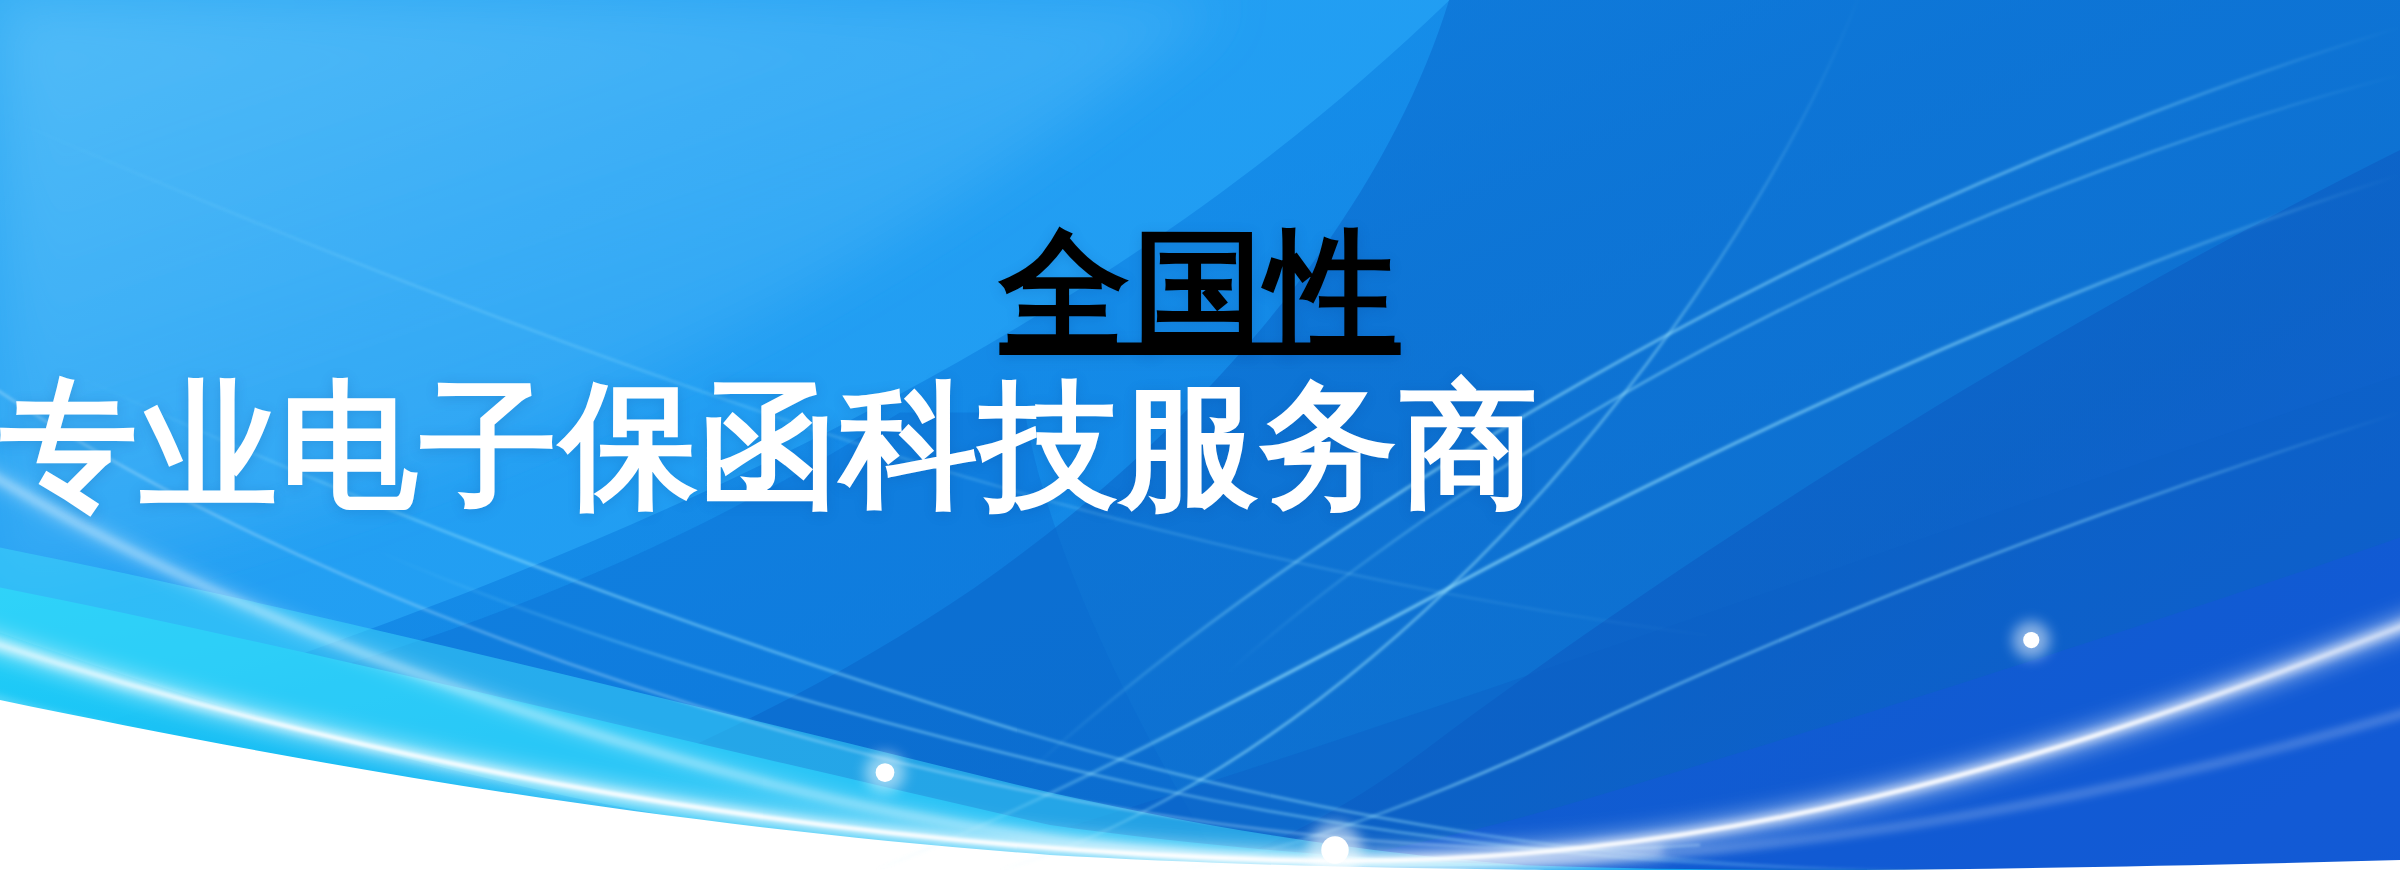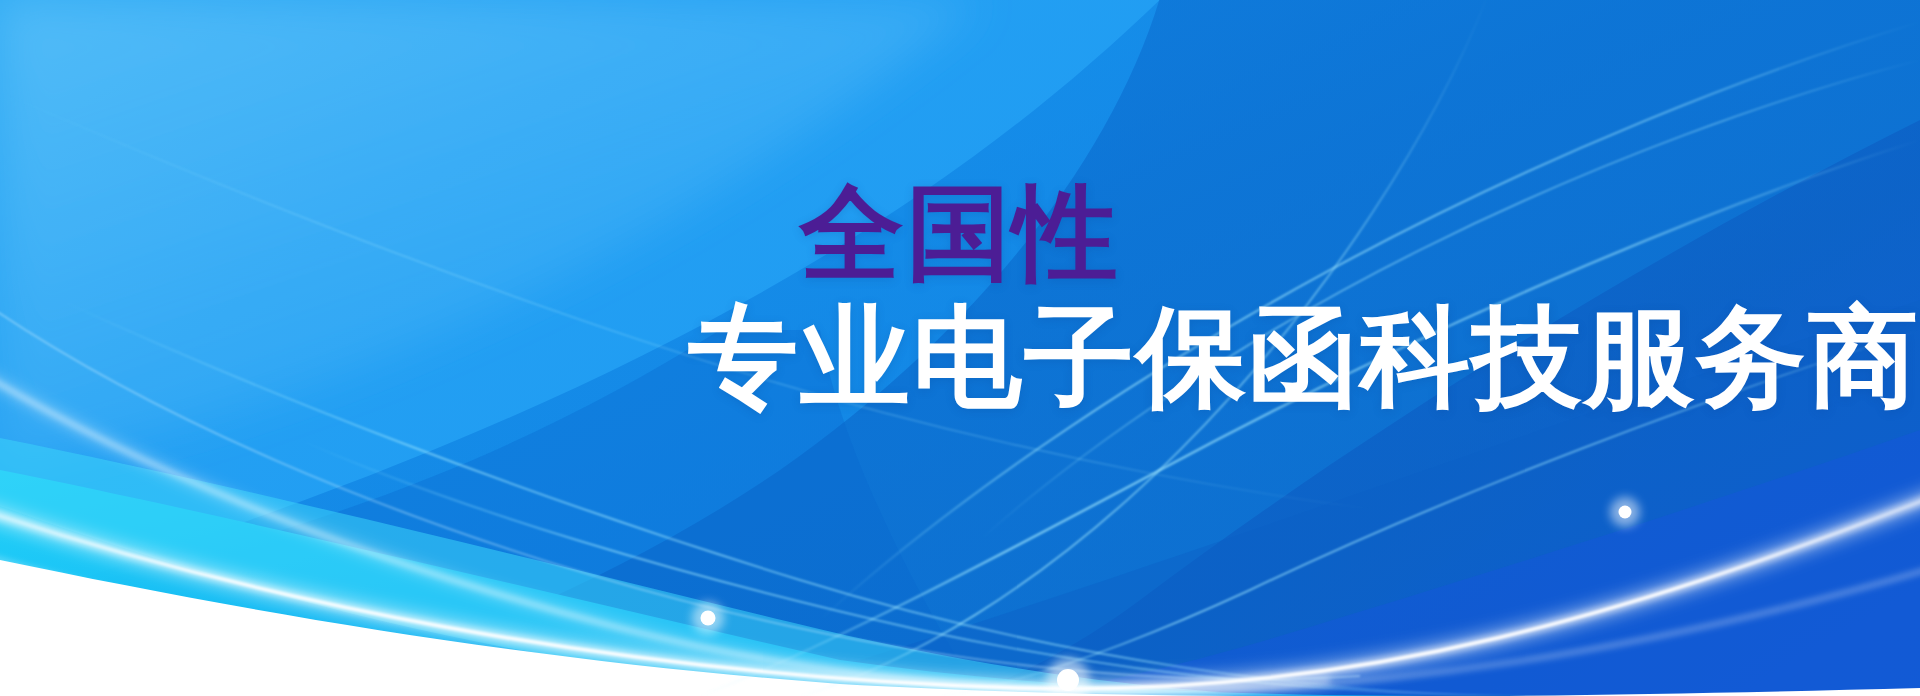--- a/index.html
+++ b/index.html
@@ -35,35 +35,36 @@
     height:696px;
     z-index:5;
     pointer-events:none;
   }
 
   .headline-1 {
     position:absolute;
     left:0; top:178px;
     width:1920px;
     text-align:center;
-    color:#4c1d95;
+    color:#000000;
     font-family:"Liberation Sans", sans-serif;
     font-weight:bold;
     font-size:104px;
     line-height:110px;
     letter-spacing:3px;
     text-shadow:0 2px 10px rgba(0,60,140,0.18);
     white-space:nowrap;
+    text-decoration:underline;
   }
 
   .headline-2 {
     position:absolute;
     left:0; top:296px;
     width:1920px;
-    text-align:right;
+    text-align:left;
     color:#ffffff;
     font-family:"Liberation Sans", sans-serif;
     font-weight:bold;
     font-size:110px;
     line-height:122px;
     letter-spacing:2px;
     text-shadow:0 2px 10px rgba(0,60,140,0.18);
     white-space:nowrap;
   }
 

